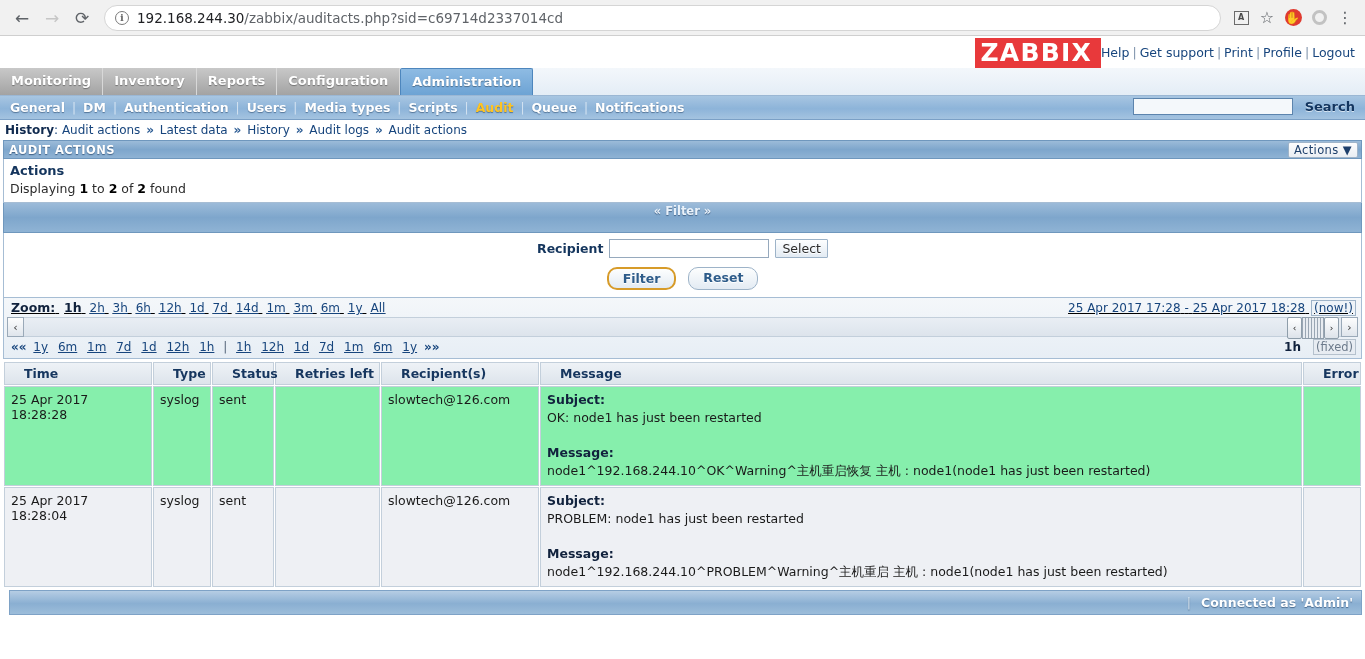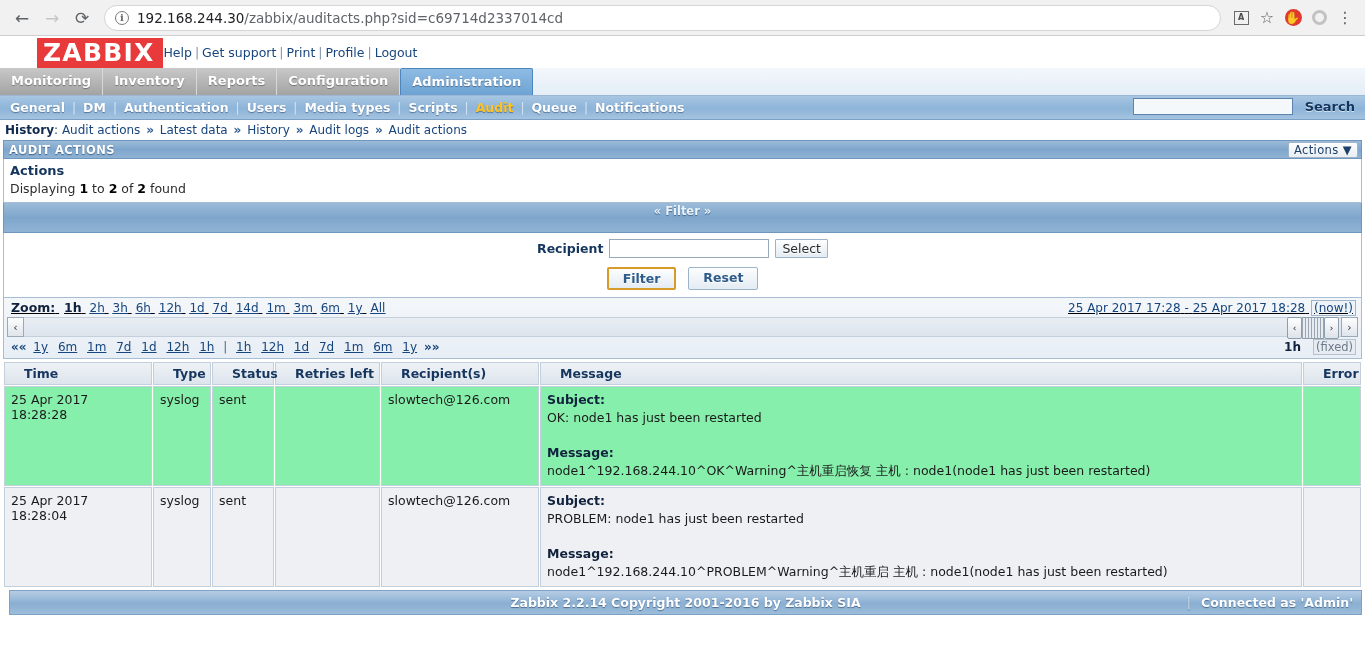--- a/index.html
+++ b/index.html
@@ -97,23 +97,22 @@
     border: 3px solid #c2c2c2;
   }
   .kebab { font-size: 16px; color: #5f6368; letter-spacing: 0; line-height: 10px; }
 
   
   .zbx-top {
     height: 33px;
     background: #fff;
     display: flex;
     align-items: center;
-    justify-content: flex-start;
+    justify-content: flex-end;
     padding-right: 10px;
-    margin-left: 37px;
   }
   .logo {
     background: #e8393b;
     color: #fff;
     font-size: 25px;
     font-weight: bold;
     letter-spacing: 1.2px;
     padding: 1px 9px 3px 6px;
     height: 30px;
     line-height: 27px;
@@ -310,21 +309,21 @@
     font-size: 12px;
     padding: 0 3px;
   }
   .btn {
     font-size: 12.5px;
     font-weight: bold;
     color: #2e5c8a;
     background: linear-gradient(to bottom, #fdfefe 0%, #e3ebf3 100%);
     border: 1px solid #9db3c8;
     padding: 2px 14px;
-    border-radius: 2px;
+    border-radius: 10px;
     text-shadow: 0 1px 0 #fff;
   }
   .btn.sel { border: 2px solid #d79b29; }
   .btn.small { padding: 1px 6px; font-weight: normal; color: #2b2b2b; border-radius: 1px; }
   .filter-btns {
     display: flex;
     justify-content: center;
     gap: 12px;
   }
 
@@ -735,18 +734,17 @@
           <span class="msg-label">Message:</span>
           <span class="msg-text">node1^192.168.244.10^PROBLEM^Warning^主机重启 主机 : node1(node1 has just been restarted)</span>
         </td>
         <td></td>
       </tr>
     </tbody>
   </table>
 
   <div class="footer-wrap">
     <div class="footer">
-      <span class="copy">Zabbix 2.2.14 Copyright 2001-2016 by Zabbix SIA</span>
       <span class="conn"><span class="pipe">|</span><span>Connected as 'Admin'</span></span>
     </div>
   </div>
 
 </div>
 
 </body></html>

